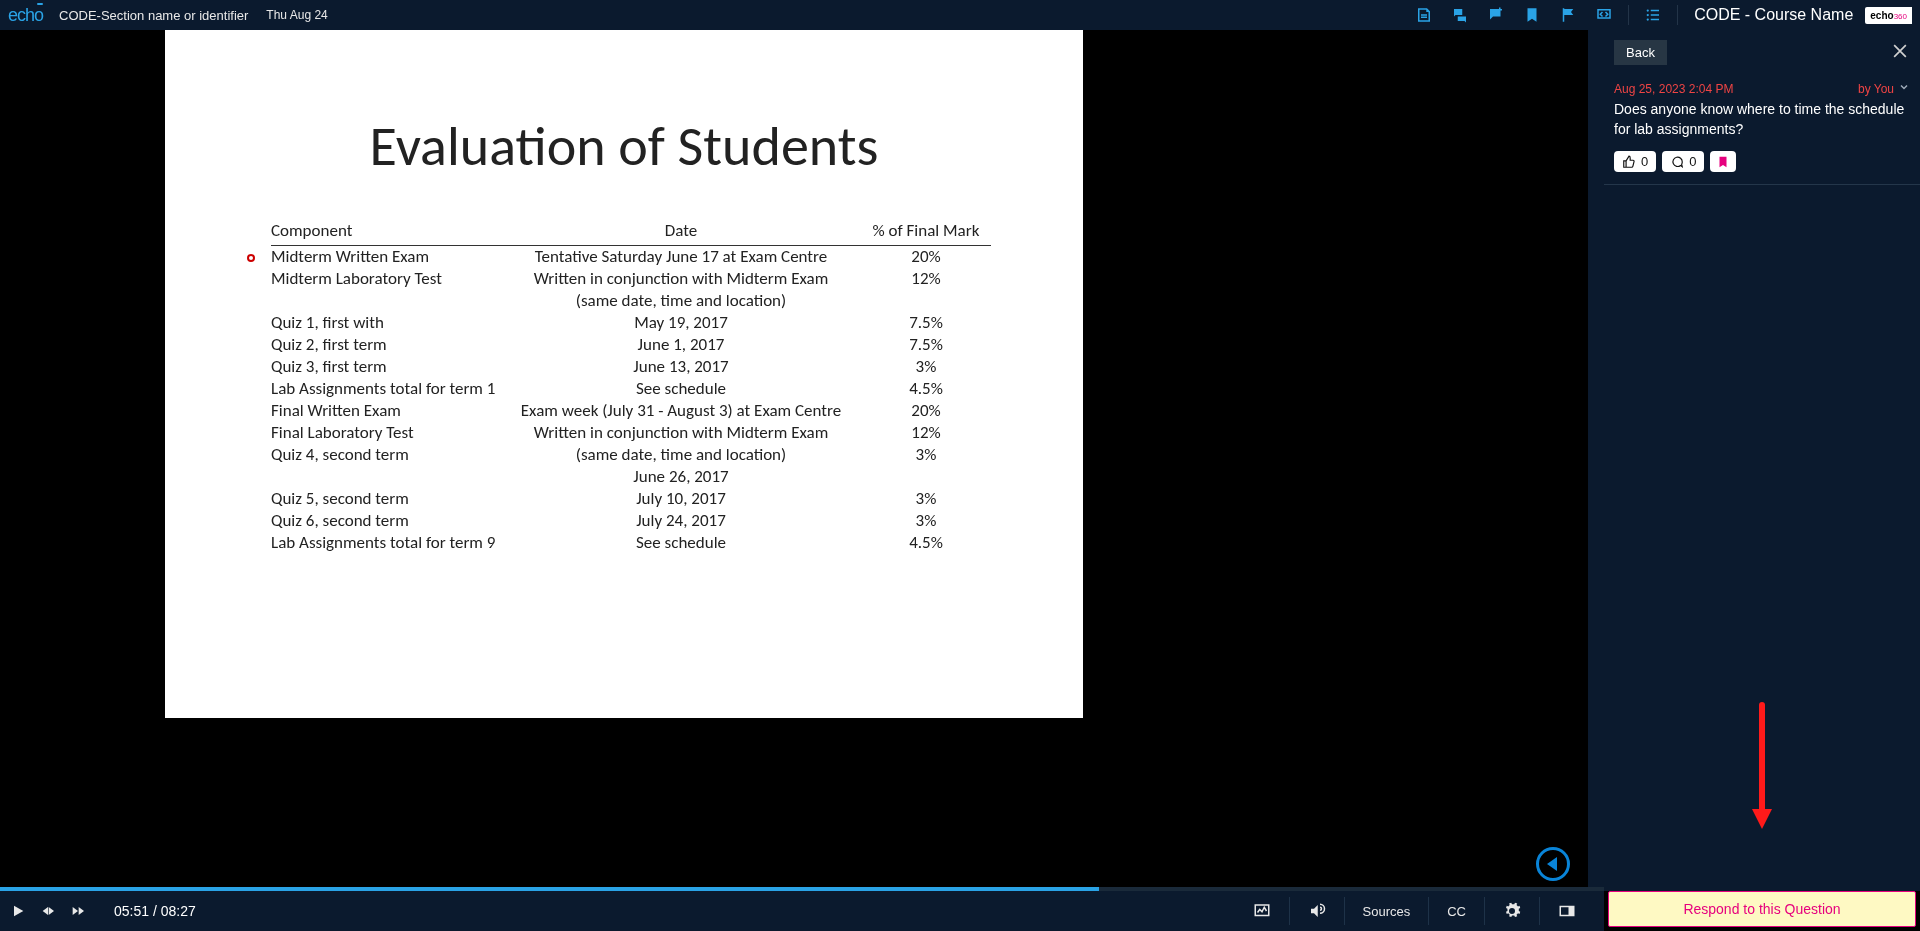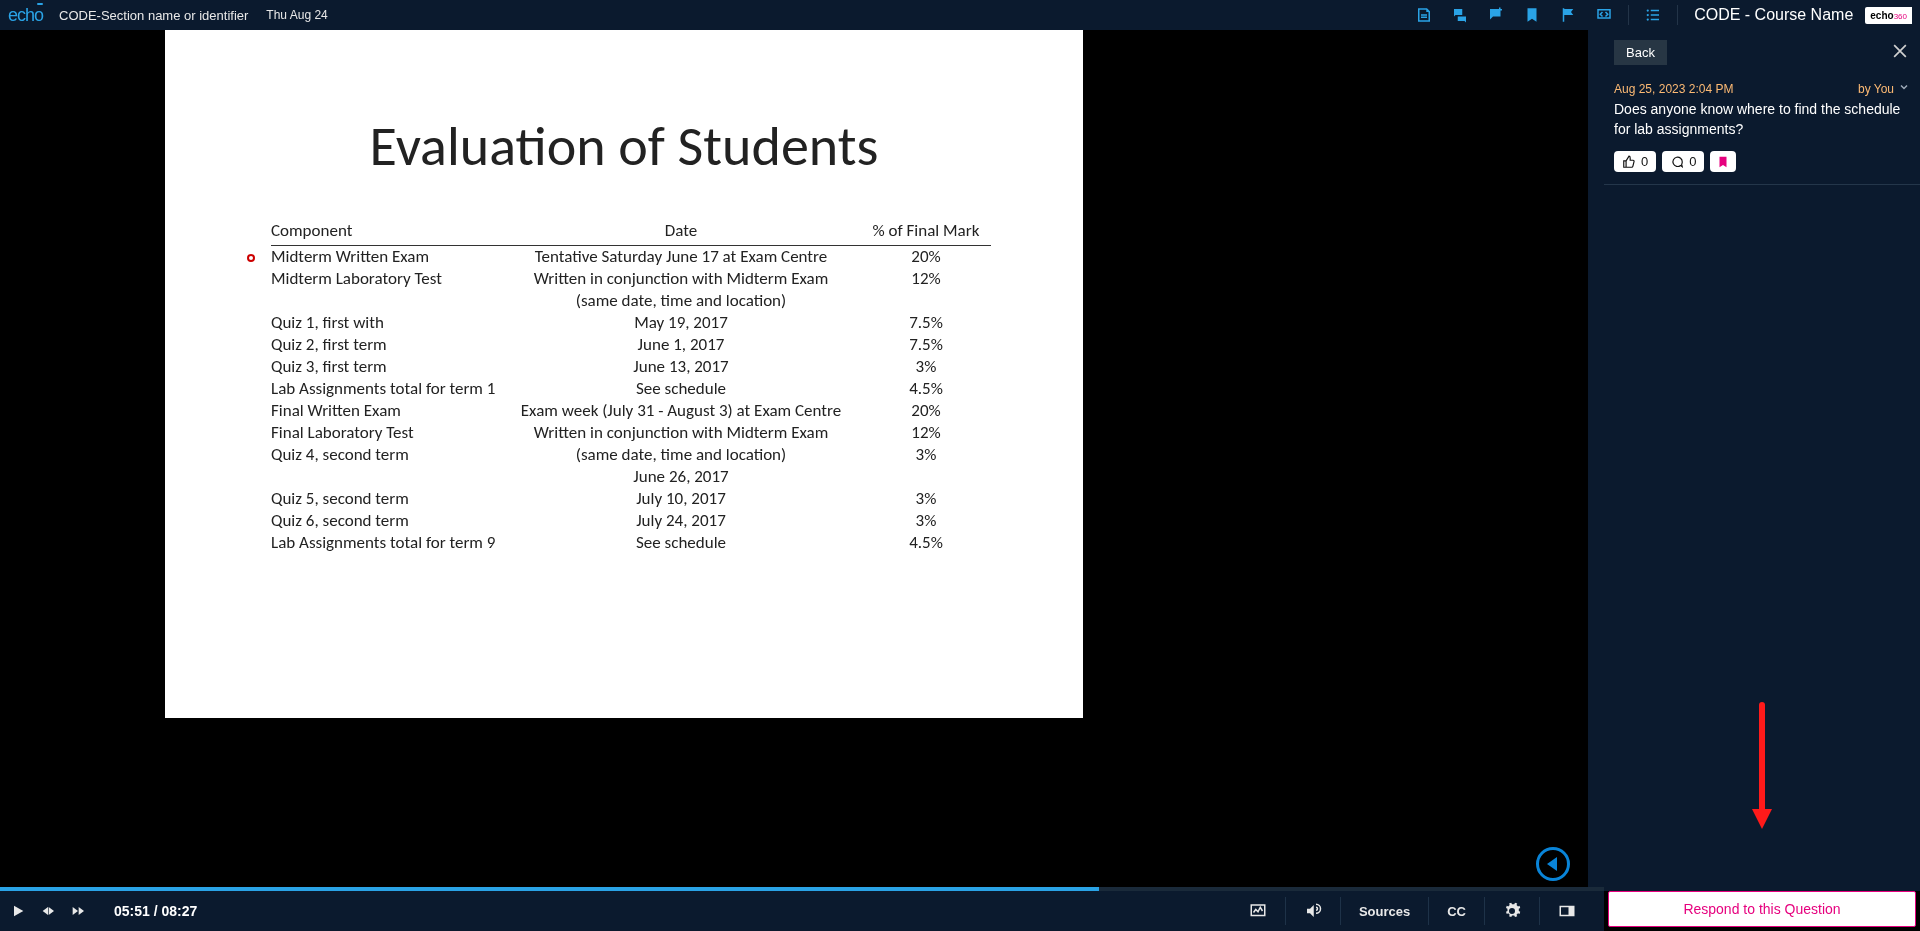--- a/index.html
+++ b/index.html
@@ -91,21 +91,21 @@
   }
   .panel-top { display: flex; align-items: center; margin-bottom: 16px; }
   .back-btn {
     background: #273644; color: #fff; border: none; border-radius: 0;
     padding: 5px 12px; font-size: 13px; cursor: pointer;
   }
   .close-x {
     margin-left: auto; color: #d0d0d0; cursor: pointer;
   }
   .close-x svg { width: 20px; height: 20px; }
-  .meta-row { display: flex; font-size: 12px; color: #fdba74; margin-bottom: 4px; align-items: center; text-align: center; }
+  .meta-row { display: flex; font-size: 12px; color: #ef4444; margin-bottom: 4px; align-items: center; text-align: center; }
   .meta-row .by { margin-left: auto; margin-right: 4px; }
   .meta-row .chev { color: #9eaab8; }
   .q-text { font-size: 14px; line-height: 1.4; margin-bottom: 12px; }
   .reaction-row { display: flex; gap: 6px; margin-bottom: 12px; }
   .pill {
     background: #fff; color: #111; border-radius: 4px;
     padding: 3px 8px; display: flex; align-items: center; gap: 5px;
     font-size: 13px; cursor: pointer;
   }
   .pill svg { width: 14px; height: 14px; }
@@ -114,39 +114,38 @@
   .red-arrow {
     position: absolute; bottom: 60px; left: 50%; transform: translateX(-50%);
     pointer-events: none;
   }
 
   
   .bottombar {
     position: absolute; bottom: 0; left: 0; right: 316px; height: 40px;
     background: #0b1a2e; display: flex; align-items: center;
     padding: 0 10px;
-    font-weight: bold;
   }
   .pbtn { color: #e8e8e8; cursor: pointer; margin-right: 14px; display: flex; align-items: center; }
   .pbtn svg { width: 16px; height: 16px; }
   .timecode { color: #fff; font-size: 14px; margin-left: 14px; }
   .bottombar-right { margin-left: auto; display: flex; align-items: center; gap: 0; }
   .bbtn {
     color: #e8e8e8; cursor: pointer; padding: 0 18px; height: 28px;
     display: flex; align-items: center; justify-content: center;
     border-left: 1px solid #1e3248;
   }
   .bbtn:first-child { border-left: none; }
   .bbtn svg { width: 18px; height: 18px; }
   .bbtn.text { font-size: 13px; }
   .respond-wrap {
     position: absolute; bottom: 4px; right: 4px; width: 308px;
   }
   .respond-btn {
-    width: 100%; background: #ffffff; border: 1px solid #e6007e;
+    width: 100%; background: #fef9c3; border: 1px solid #e6007e;
     color: #e6007e; font-size: 14px; padding: 9px 0; border-radius: 2px;
     cursor: pointer;
   }
 </style>
 </head>
 <body>
 
 <div class="topbar">
   <div class="brand">
     ech<span class="o">o</span>
@@ -308,21 +307,21 @@
   </div>
   <div class="meta-row">
     <span>Aug 25, 2023 2:04 PM</span>
     <span class="by">by You</span>
     <span class="chev">
       <svg width="12" height="12" viewBox="0 0 24 24" fill="none" stroke="currentColor" stroke-width="3">
           <path d="M6 9l6 6 6-6"></path>
         </svg>
     </span>
   </div>
-  <div class="q-text">Does anyone know where to find the schedule for lab assignments?</div>
+  <div class="q-text">Does anyone know where to time the schedule for lab assignments?</div>
   <div class="reaction-row">
     <div class="pill">
       <svg viewBox="0 0 24 24" fill="none" stroke="#111" stroke-width="2">
           <path d="M7 22V10m0 0l5-8c1 0 2 1 2 3v4h5c1 0 2 1 1.7 2l-2 8c-.2 1-1 2-2 2H7m0-11H3v11h4"></path>
         </svg>
       <span>0</span>
     </div>
     <div class="pill">
       <svg viewBox="0 0 24 24" fill="none" stroke="#111" stroke-width="2">
           <path d="M21 12a8 8 0 10-3 6l3 2-1-4a8 8 0 001-4z"></path>

